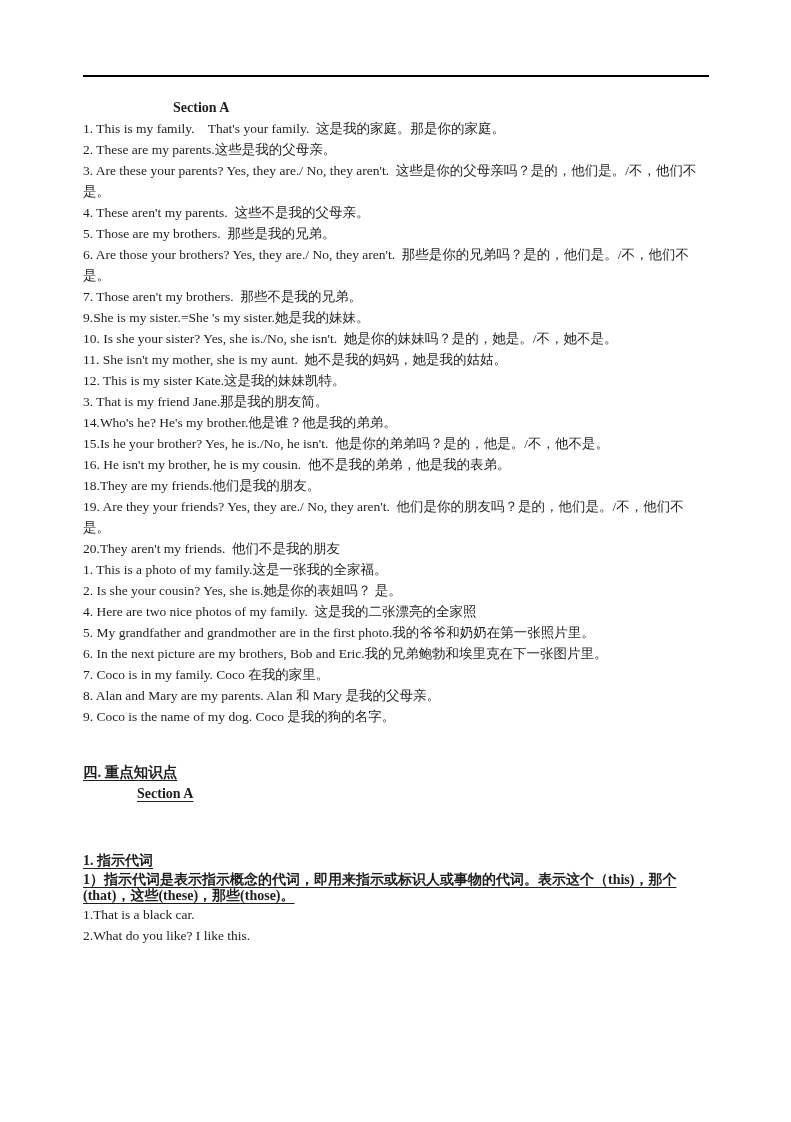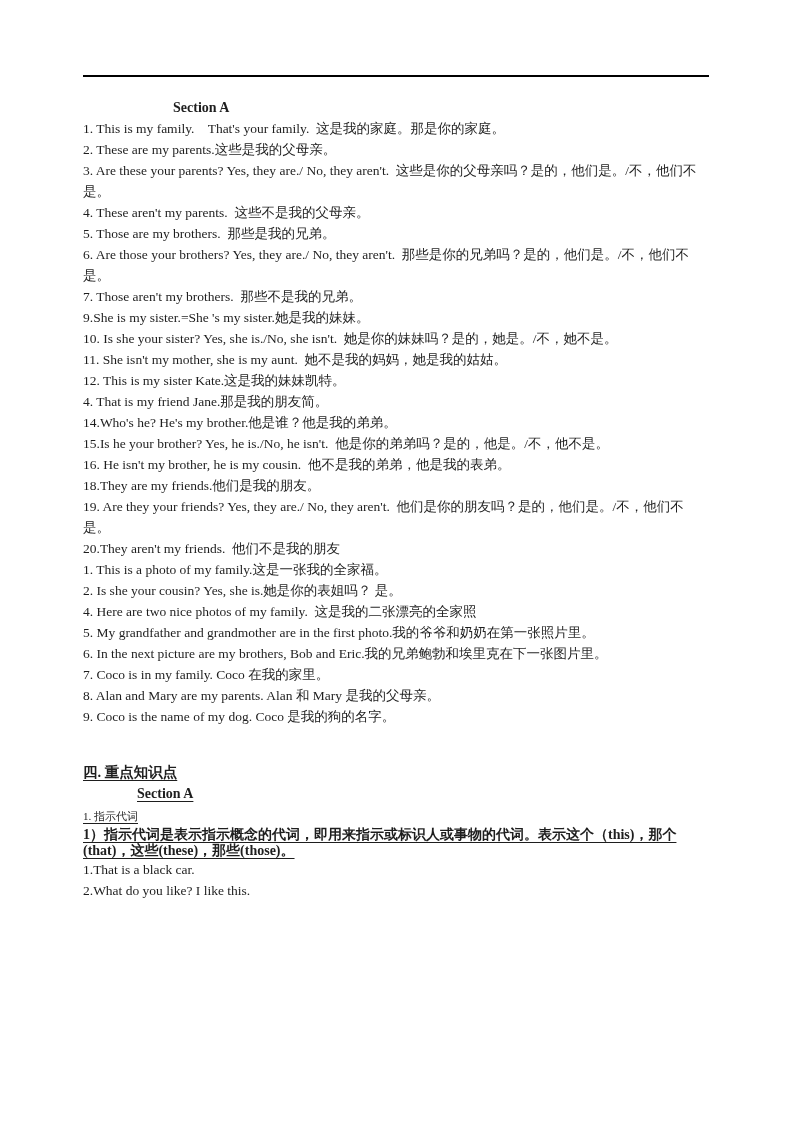--- a/index.html
+++ b/index.html
@@ -48,24 +48,25 @@
   }
   .kp-section {
     font-weight: bold;
     font-size: 14px;
     line-height: 22px;
     padding-left: 54px;
     white-space: pre-wrap;
   }
   .kp-section .u, .kp-sub, .kp-def { text-decoration: underline; text-underline-offset: 3px; }
   .kp-sub {
-    font-weight: normal;
-    font-size: 11px;
+    font-weight: bold;
+    font-size: 14px;
     line-height: 22px;
     white-space: pre-wrap;
+    margin-top: 45px;
   }
   .kp-def {
     font-weight: bold;
     font-size: 14px;
     line-height: 16px;
     white-space: pre-wrap;
   }
   .page-number {
     position: absolute;
     top: 1040px; left: 0; width: 100%;
@@ -95,21 +96,21 @@
     <div class="item">2. These are my parents.这些是我的父母亲。</div>
     <div class="item">3. Are these your parents? Yes, they are./ No, they aren't.  这些是你的父母亲吗？是的，他们是。/不，他们不是。</div>
     <div class="item">4. These aren't my parents.  这些不是我的父母亲。</div>
     <div class="item">5. Those are my brothers.  那些是我的兄弟。</div>
     <div class="item">6. Are those your brothers? Yes, they are./ No, they aren't.  那些是你的兄弟吗？是的，他们是。/不，他们不是。</div>
     <div class="item">7. Those aren't my brothers.  那些不是我的兄弟。</div>
     <div class="item">9.She is my sister.=She 's my sister.她是我的妹妹。</div>
     <div class="item">10. Is she your sister? Yes, she is./No, she isn't.  她是你的妹妹吗？是的，她是。/不，她不是。</div>
     <div class="item">11. She isn't my mother, she is my aunt.  她不是我的妈妈，她是我的姑姑。</div>
     <div class="item">12. This is my sister Kate.这是我的妹妹凯特。</div>
-    <div class="item">4. That is my friend Jane.那是我的朋友简。</div>
+    <div class="item">3. That is my friend Jane.那是我的朋友简。</div>
     <div class="item">14.Who's he? He's my brother.他是谁？他是我的弟弟。</div>
     <div class="item">15.Is he your brother? Yes, he is./No, he isn't.  他是你的弟弟吗？是的，他是。/不，他不是。</div>
     <div class="item">16. He isn't my brother, he is my cousin.  他不是我的弟弟，他是我的表弟。</div>
     <div class="item">18.They are my friends.他们是我的朋友。</div>
     <div class="item">19. Are they your friends? Yes, they are./ No, they aren't.  他们是你的朋友吗？是的，他们是。/不，他们不是。</div>
     <div class="item">20.They aren't my friends.  他们不是我的朋友</div>
 
 
     <div class="item">1. This is a photo of my family.这是一张我的全家福。</div>
     <div class="item">2. Is she your cousin? Yes, she is.她是你的表姐吗？ 是。</div>

